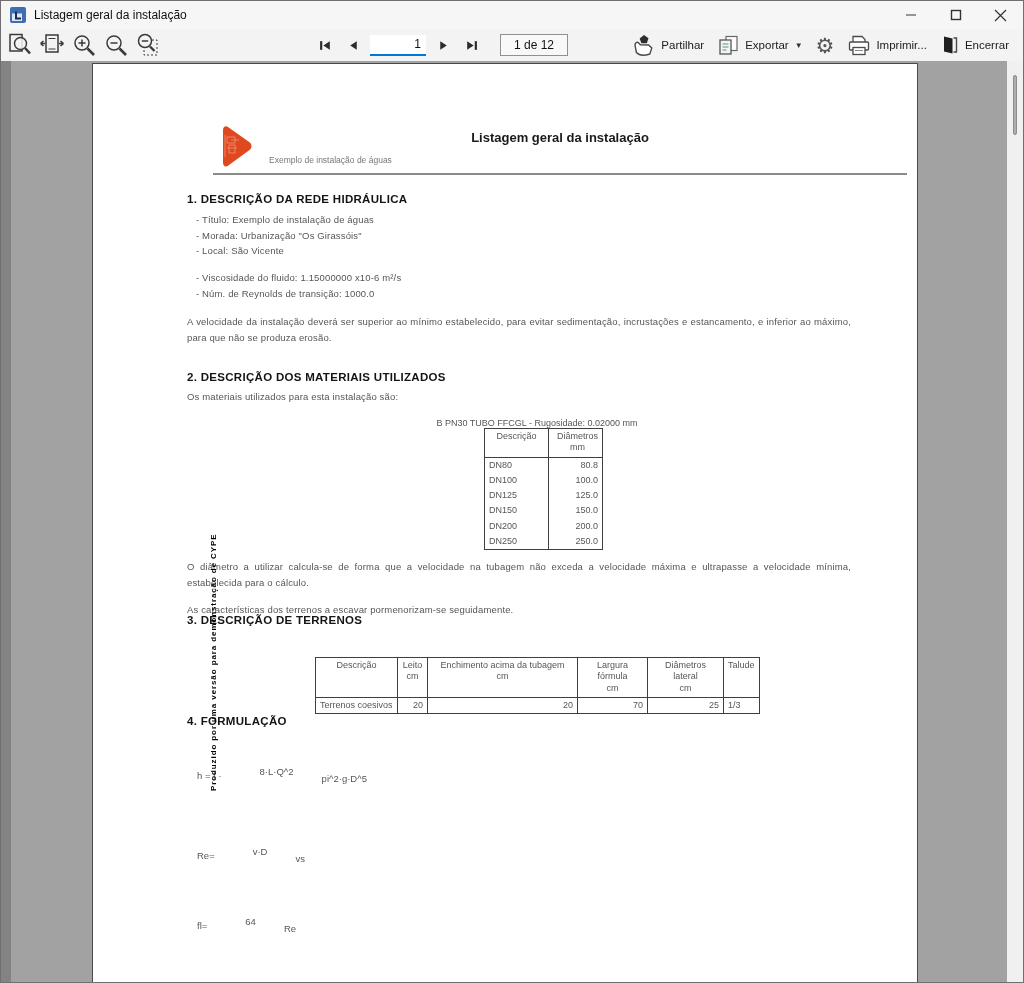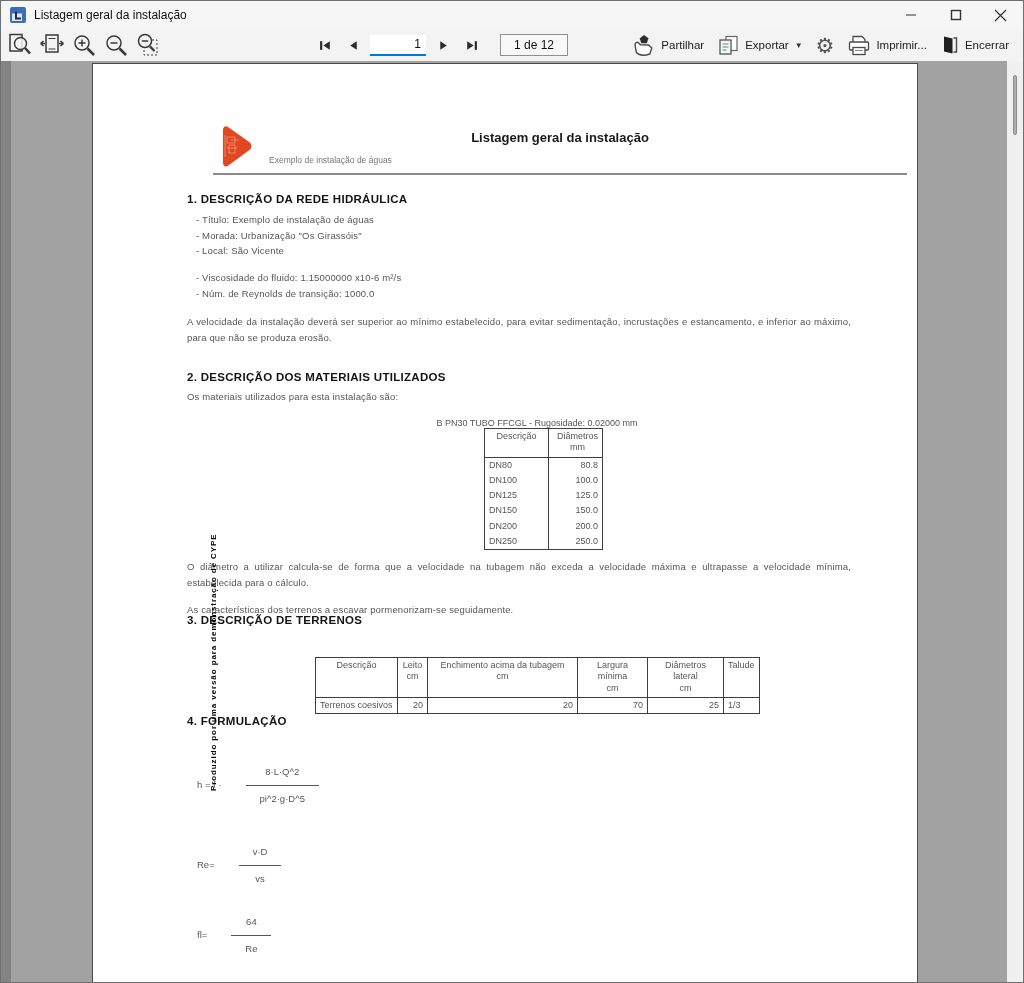--- a/index.html
+++ b/index.html
@@ -60,21 +60,21 @@
   .doc-table { border-collapse:collapse; font-size:9px; color:#565656; background:#fff; }
   .doc-table, .doc-table tr { border:1px solid #3f3f3f; }
   .doc-table th { font-weight:normal; text-align:center; white-space:pre-line;
                   border-bottom:1px solid #3f3f3f; padding:2px 4px 3px; vertical-align:top; }
   .doc-table th + th, .doc-table td + td { border-left:1px solid #3f3f3f; }
   .doc-table tbody tr { border-top:none; border-bottom:none; }
   .doc-table td { padding:2px 4px; height:15px; vertical-align:middle; }
 
   .formula { display:flex; align-items:center; font-size:9.5px; color:#565656; }
   .f-lhs { margin-right:24px; }
-  .frac { display:flex; flex-direction:column; align-items:center;text-align:center; }
+  .frac { display:flex; flex-direction:row; align-items:center;text-align:center; }
   .f-num { margin-bottom:7px; padding:0 14px; }
   .f-den { margin-top:7px; padding:0 14px; }
   .f-bar { align-self:stretch; height:1px; background:#565656; }
 
   .watermark { font-size:8px; font-weight:bold; color:#000; letter-spacing:0.9px;
                white-space:nowrap; transform:rotate(-90deg); transform-origin:0 0; }
 
   svg { display:block; }
 </style>
 </head>
@@ -309,21 +309,21 @@
       <div class="abs body-text" style="left:94px; top:540px;">As características dos terrenos a escavar pormenorizam-se seguidamente.</div>
       <div class="abs" style="left:222px; top:593px;">
           <table class="doc-table">
             <thead>
               <tr>
                 <th style="width: 82px;">Descrição</th>
                 <th style="width: 30px;">Leito
 cm</th>
                 <th style="width: 150px;">Enchimento acima da tubagem
 cm</th>
-                <th style="width: 70px;">Largura mínima
+                <th style="width: 70px;">Largura fórmula
 cm</th>
                 <th style="width: 76px;">Diâmetros lateral
 cm</th>
                 <th style="width: 35px;">Talude</th>
               </tr>
             </thead>
             <tbody>
               <tr>
                 <td style="text-align: left;">Terrenos coesivos</td>
                 <td style="text-align: right;">20</td>

